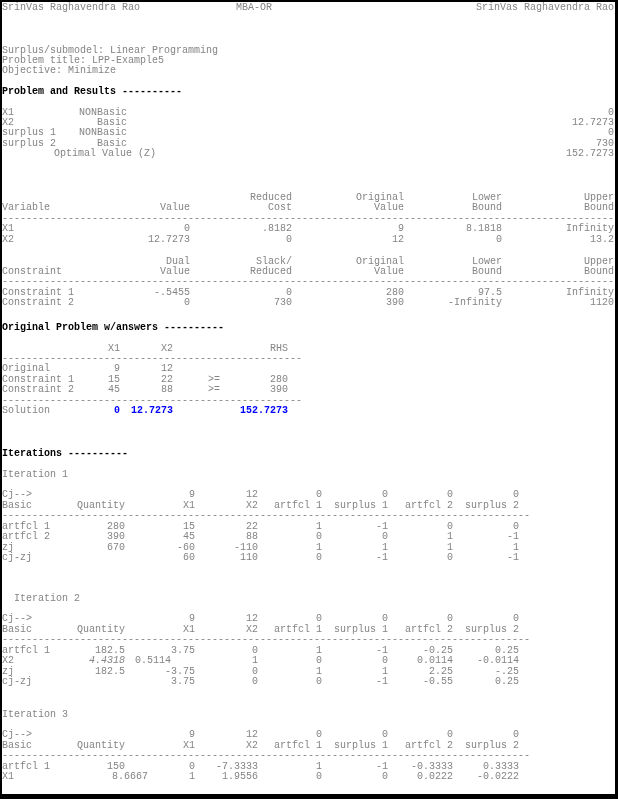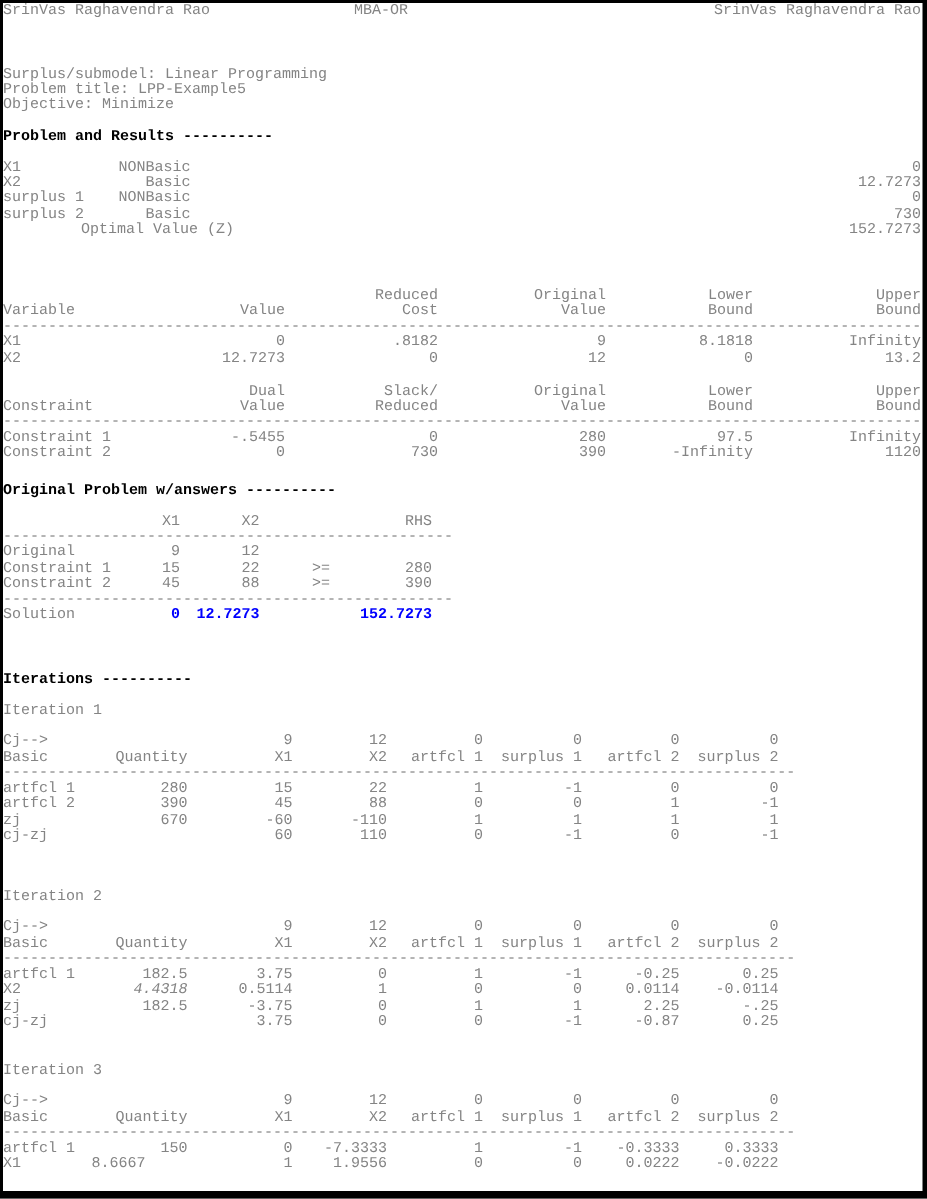--- a/index.html
+++ b/index.html
@@ -253,21 +253,21 @@
         <span class="cell" style="right: 419px;">60</span>
         <span class="cell" style="right: 356px;">110</span>
         <span class="cell" style="right: 292px;">0</span>
         <span class="cell" style="right: 226px;">-1</span>
         <span class="cell" style="right: 161px;">0</span>
         <span class="cell" style="right: 95px;">-1</span>
       </div>
     </div>
   <div class="sec" id="iteration-2" style="top:591.5px">
       <div class="line">
-        <span class="cell" style="left: 0px;">Iteration 2</span>
+        <span class="cell" style="left: 12px;">Iteration 2</span>
       </div>
       <div class="line"></div>
       <div class="line">
         <span class="cell" style="left: 0px;">Cj--&gt;</span>
         <span class="cell" style="right: 419px;">9</span>
         <span class="cell" style="right: 356px;">12</span>
         <span class="cell" style="right: 292px;">0</span>
         <span class="cell" style="right: 226px;">0</span>
         <span class="cell" style="right: 161px;">0</span>
         <span class="cell" style="right: 95px;">0</span>
@@ -291,21 +291,21 @@
         <span class="cell" style="right: 419px;">3.75</span>
         <span class="cell" style="right: 356px;">0</span>
         <span class="cell" style="right: 292px;">1</span>
         <span class="cell" style="right: 226px;">-1</span>
         <span class="cell" style="right: 161px;">-0.25</span>
         <span class="cell" style="right: 95px;">0.25</span>
       </div>
       <div class="line">
         <span class="cell" style="left: 0px;">X2</span>
         <span class="cell" style="right: 489px; font-style: italic;">4.4318</span>
-        <span class="cell" style="right: 419px; text-align: right;">0.5114</span>
+        <span class="cell" style="right: 443px; text-align: right;">0.5114</span>
         <span class="cell" style="right: 356px;">1</span>
         <span class="cell" style="right: 292px;">0</span>
         <span class="cell" style="right: 226px;">0</span>
         <span class="cell" style="right: 161px;">0.0114</span>
         <span class="cell" style="right: 95px;">-0.0114</span>
       </div>
       <div class="line">
         <span class="cell" style="left: 0px;">zj</span>
         <span class="cell" style="right: 489px;">182.5</span>
         <span class="cell" style="right: 419px;">-3.75</span>
@@ -314,21 +314,21 @@
         <span class="cell" style="right: 226px;">1</span>
         <span class="cell" style="right: 161px;">2.25</span>
         <span class="cell" style="right: 95px;">-.25</span>
       </div>
       <div class="line">
         <span class="cell" style="left: 0px;">cj-zj</span>
         <span class="cell" style="right: 419px;">3.75</span>
         <span class="cell" style="right: 356px;">0</span>
         <span class="cell" style="right: 292px;">0</span>
         <span class="cell" style="right: 226px;">-1</span>
-        <span class="cell" style="right: 161px;">-0.87</span>
+        <span class="cell" style="right: 161px;">-0.55</span>
         <span class="cell" style="right: 95px;">0.25</span>
       </div>
     </div>
   <div class="sec" id="iteration-3" style="top:707.5px">
       <div class="line">
         <span class="cell" style="left: 0px;">Iteration 3</span>
       </div>
       <div class="line"></div>
       <div class="line">
         <span class="cell" style="left: 0px;">Cj--&gt;</span>
@@ -357,21 +357,21 @@
         <span class="cell" style="right: 489px;">150</span>
         <span class="cell" style="right: 419px;">0</span>
         <span class="cell" style="right: 356px;">-7.3333</span>
         <span class="cell" style="right: 292px;">1</span>
         <span class="cell" style="right: 226px;">-1</span>
         <span class="cell" style="right: 161px;">-0.3333</span>
         <span class="cell" style="right: 95px;">0.3333</span>
       </div>
       <div class="line">
         <span class="cell" style="left: 0px;">X1</span>
-        <span class="cell" style="right: 517px;">8.6667</span>
+        <span class="cell" style="right: 466px;">8.6667</span>
         <span class="cell" style="right: 419px;">1</span>
         <span class="cell" style="right: 356px;">1.9556</span>
         <span class="cell" style="right: 292px;">0</span>
         <span class="cell" style="right: 226px;">0</span>
         <span class="cell" style="right: 161px;">0.0222</span>
         <span class="cell" style="right: 95px;">-0.0222</span>
       </div>
     </div>
 
 </div>

